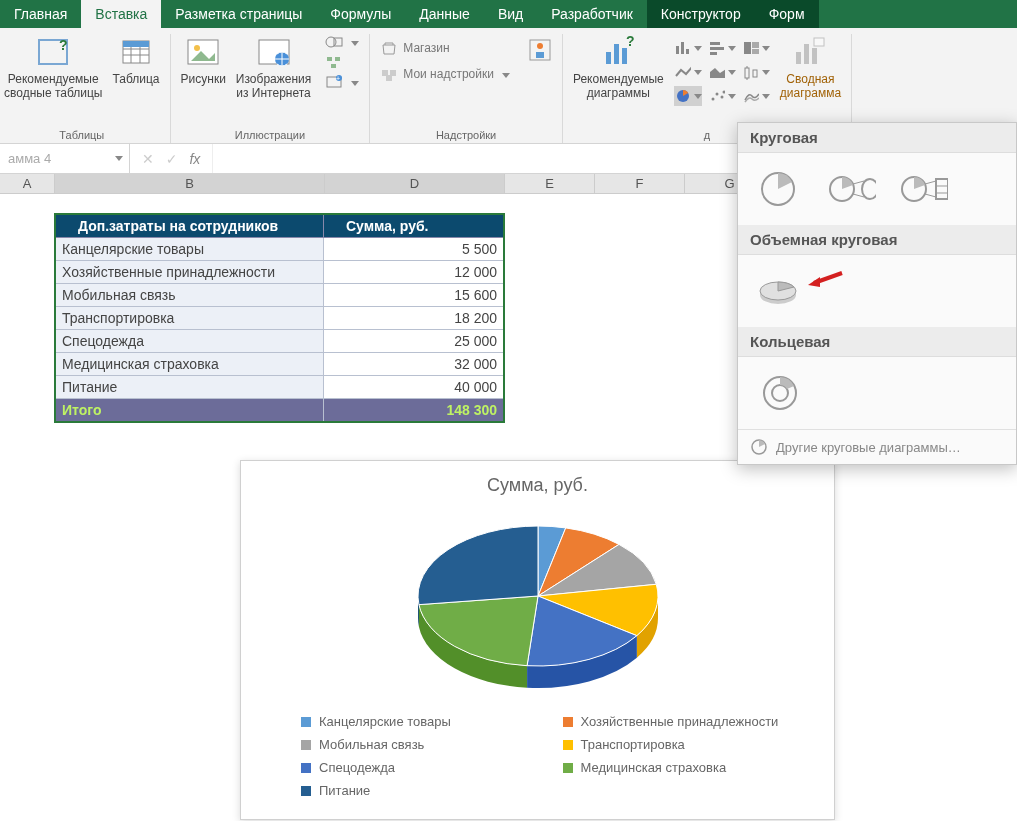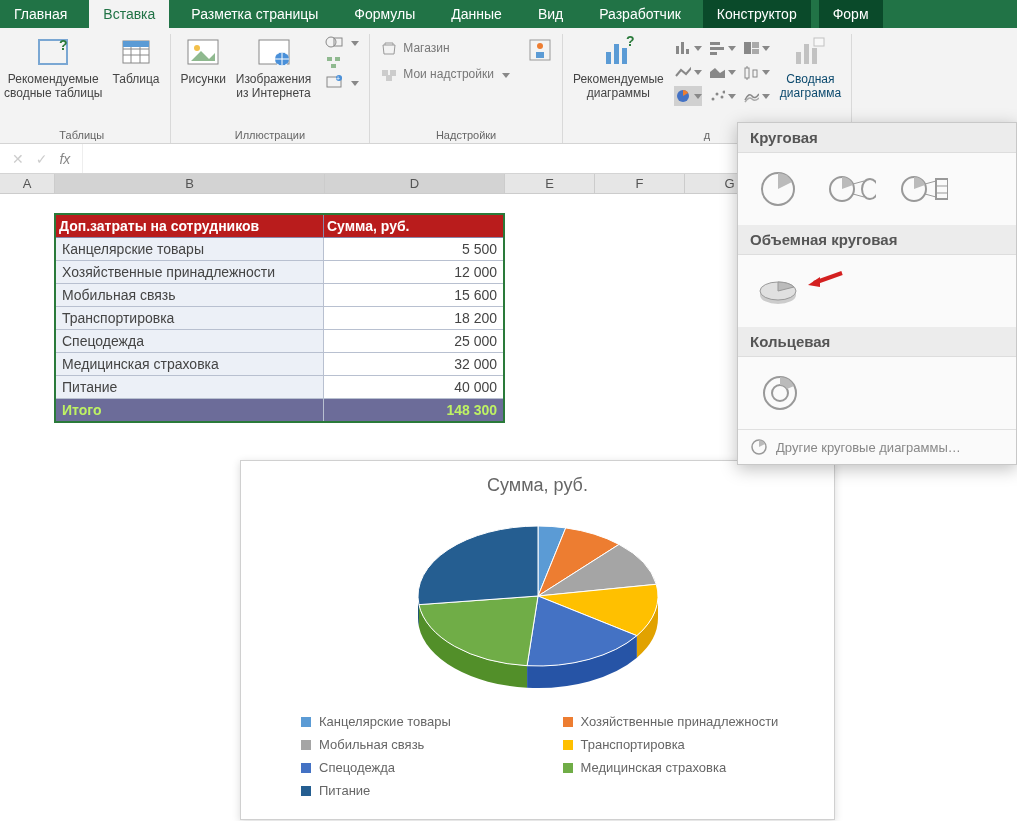--- a/index.html
+++ b/index.html
@@ -1,30 +1,30 @@
 <!DOCTYPE html>
 <html><head>
 <meta charset="utf-8">
 <style>
 * { box-sizing: border-box; margin: 0; padding: 0; font-family: "Segoe UI", Tahoma, sans-serif; }
 body { background: #fff; width: 1017px; height: 821px; overflow: hidden; font-size: 13px; color: #444; }
 
 
-.ribbon-tabs { display: flex; background: #217346; height: 28px; align-items: stretch; color: #fff; gap: 8px; }
+.ribbon-tabs { display: flex; background: #217346; height: 28px; align-items: stretch; color: #fff; }
 .ribbon-tab { padding: 0 14px; display: flex; align-items: center; font-size: 14px; cursor: pointer; }
 .ribbon-tab.active { background: #f3f3f3; color: #217346; }
 .ribbon-tab.dark { background: #0a4a2a; }
 
 
 .ribbon { background: #f3f3f3; height: 116px; border-bottom: 1px solid #d4d4d4; display: flex; padding-top: 6px; }
 .group { border-right: 1px solid #d9d9d9; padding: 0 10px; display: flex; flex-direction: column; align-items: center; justify-content: space-between; padding-bottom: 2px; }
 .group-items { display: flex; gap: 10px; align-items: flex-start; flex: 1; }
 .group-label { font-size: 11px; color: #666; margin-top: 2px; }
 .big-btn { display: flex; flex-direction: column; align-items: center; text-align: center; font-size: 12px; color: #444; cursor: pointer; gap: 2px; }
-.big-btn.disabled { color: #0c4a6e; }
+.big-btn.disabled { color: #a16207; }
 .big-icon { width: 36px; height: 36px; display: flex; align-items: center; justify-content: center; }
 .small-row { display: flex; flex-direction: column; gap: 4px; }
 .small-btn { display: flex; align-items: center; gap: 5px; font-size: 12px; color: #777; cursor: pointer; }
 .drop-caret::after { content: ""; display: inline-block; border-left: 4px solid transparent; border-right: 4px solid transparent; border-top: 5px solid #888; margin-left: 3px; }
 
 .charts-grid { display: grid; grid-template-columns: repeat(3, 28px); gap: 4px 6px; }
 .chart-ico { width: 28px; height: 20px; display: flex; align-items: center; justify-content: center; cursor: pointer; }
 
 
 .fx-bar { height: 30px; display: flex; align-items: center; border-bottom: 1px solid #d4d4d4; background: #fff; }
@@ -33,21 +33,21 @@
 .fx-tools { display: flex; align-items: center; gap: 12px; padding: 0 12px; color: #bbb; font-size: 14px; border-right: 1px solid #eee; height: 100%; }
 .fx-input { flex: 1; height: 100%; padding: 0 8px; }
 
 
 .col-headers { display: grid; grid-template-columns: 55px 135px 135px 90px 90px 90px 90px 90px; background: #e6e6e6; border-bottom: 1px solid #ccc; }
 .col-h { text-align: center; color: #555; font-size: 13px; border-right: 1px solid #ccc; padding: 2px 0; }
 
 
 .sheet { position: relative; padding-top: 20px; padding-left: 55px; }
 .data-table { border-collapse: collapse; }
-.data-table th { background: #b91c1c; color: #fff; text-align: left; font-weight: bold; padding: 3px 3px; border: 1px solid #8888aa; font-size: 14px; }
+.data-table th { background: #0c4a6e; color: #fff; text-align: left; font-weight: bold; padding: 3px 22px; border: 1px solid #8888aa; font-size: 14px; }
 .data-table td { border: 1px solid #b8c0d0; padding: 3px 6px; font-size: 14px; }
 .data-table td.label { background: #ecf0f7; width: 268px; }
 .data-table td.num { background: #fff; text-align: right; width: 180px; }
 .data-table tr.total td { background: #6c6c99; color: #bef264; font-weight: bold; }
 .sel-outline { outline: 2px solid #2a7a3a; outline-offset: -1px; }
 
 
 .chart-panel { position: absolute; left: 240px; top: 460px; width: 595px; height: 360px; background: #fff; border: 1px solid #d0d0d0; box-shadow: 0 2px 8px rgba(0,0,0,0.15); }
 .chart-title { text-align: center; font-size: 18px; color: #666; margin-top: 14px; }
 .pie-wrap { display: flex; justify-content: center; margin-top: 10px; }
@@ -278,20 +278,21 @@
         <span style="white-space:pre-line">Сводная
 диаграмма</span>
       </div>
     </div>
     <div class="group-label">д</div>
   </div>
 
 </div>
 
 <div class="fx-bar">
+  <div class="name-box">амма 4</div>
   <div class="fx-tools">
     <span style="color:#ccc">✕</span>
     <span style="color:#ccc">✓</span>
     <span style="font-style:italic; color:#888">fx</span>
   </div>
   <div class="fx-input"></div>
 </div>
 
 <div class="col-headers">
   <div class="col-h">A</div>

